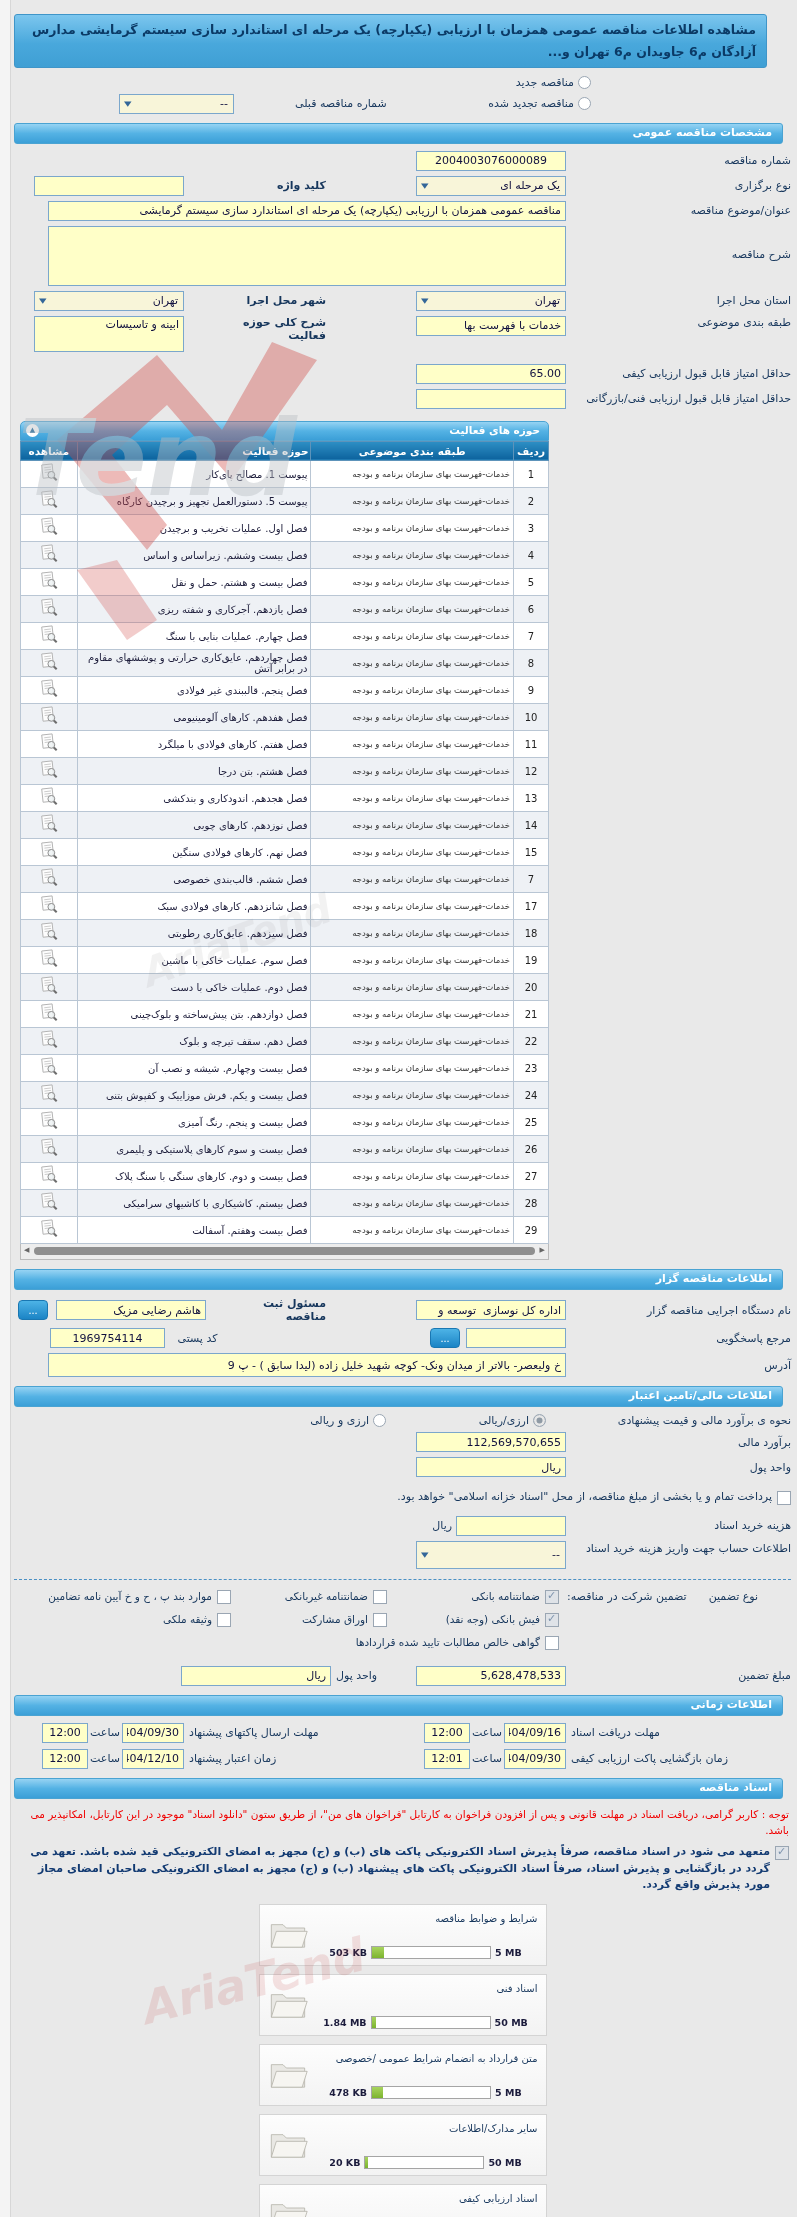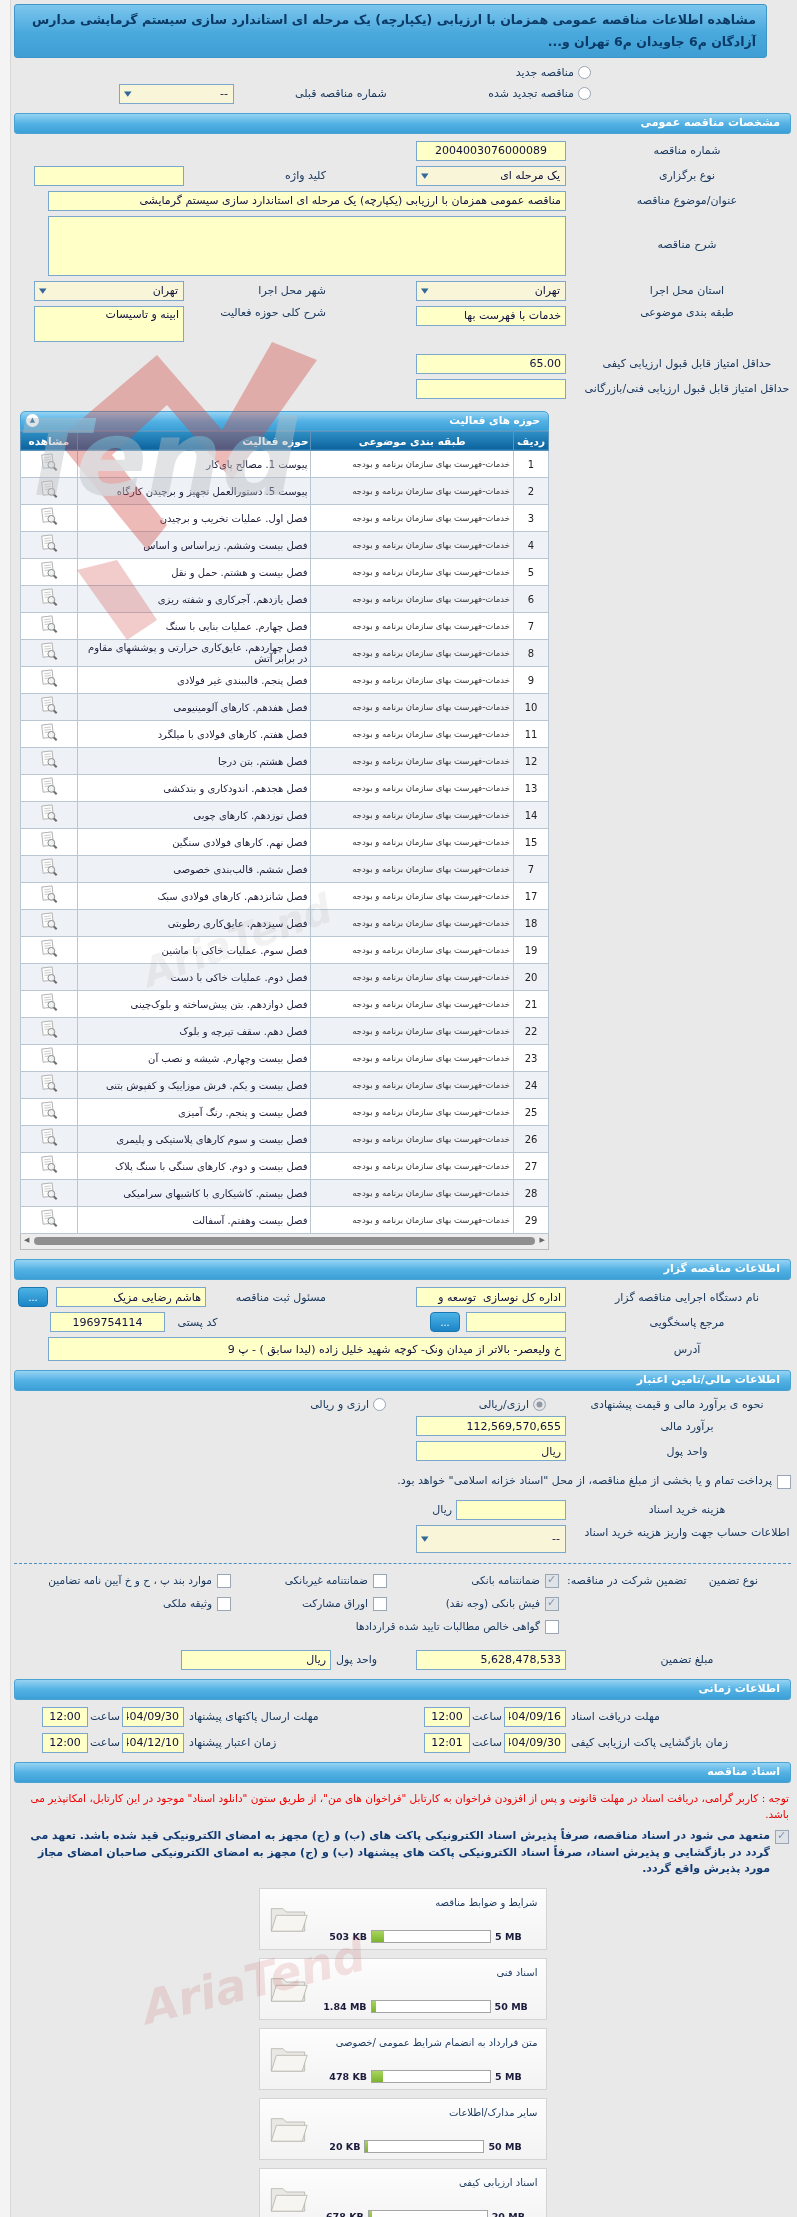--- a/index.html
+++ b/index.html
@@ -8,33 +8,33 @@
     font-family:"DejaVu Sans", sans-serif;
     font-size:11px;color:#16365c;direction:rtl;position:relative;overflow-x:hidden;
   }
   .lefttrack{position:absolute;left:0;top:0;width:10px;height:100%;background:#f4f4f4;border-right:1px solid #d7d7d7;}
   .content{position:relative;padding:4px 6px 0 14px;}
   
   .titlebar{
     background:linear-gradient(#7cc6ee,#49a8dc 55%,#3f9fd4);
     border:1px solid #3f95c8;border-radius:3px;
     color:#0b3a66;font-weight:bold;font-size:12.5px;line-height:1.75;
-    padding:4px 10px;text-align:right;margin:0 24px 6px 0;
+    padding:4px 10px;text-align:right;margin:10px 24px 6px 0;
   }
   .secbar{
     background:linear-gradient(#96d3f3,#54b2e4 50%,#3b9fd7);
     border:1px solid #4aa3d2;border-radius:3px;height:16px;
     color:#fff;font-weight:bold;font-size:11px;padding:2px 10px 1px 4px;
-    margin:9px 0 7px 0;
+    margin:9px 8px 7px 0;
   }
   
   .frow{display:flex;align-items:center;margin:5px 0;}
   .frow.top{align-items:flex-start;}
-  .lbl{width:225px;min-width:225px;text-align:center;padding-left:17px;box-sizing:border-box;color:#16365c;}
-  .lbl2r{width:122px;min-width:122px;text-align:right;color:#16365c;}
+  .lbl{width:225px;min-width:225px;text-align:right;padding-left:17px;box-sizing:border-box;color:#16365c;}
+  .lbl2r{width:122px;min-width:122px;text-align:right;color:#16365c;font-weight:bold;}
   .sp90{width:90px;min-width:90px;}
   .sp55{width:55px;min-width:55px;}
   .sp20{width:20px;min-width:20px;}
   input.f,textarea.f{
     background:#ffffc8;border:1px solid #7ba7cc;height:20px;box-sizing:border-box;
     font-family:inherit;font-size:11px;color:#10103f;padding:1px 4px;direction:rtl;
   }
   textarea.f{resize:none;}
   .w150{width:150px;} .w518{width:518px;} .w115{width:115px;} .w100{width:100px;} .w110{width:110px;}
   .num{text-align:center;}

